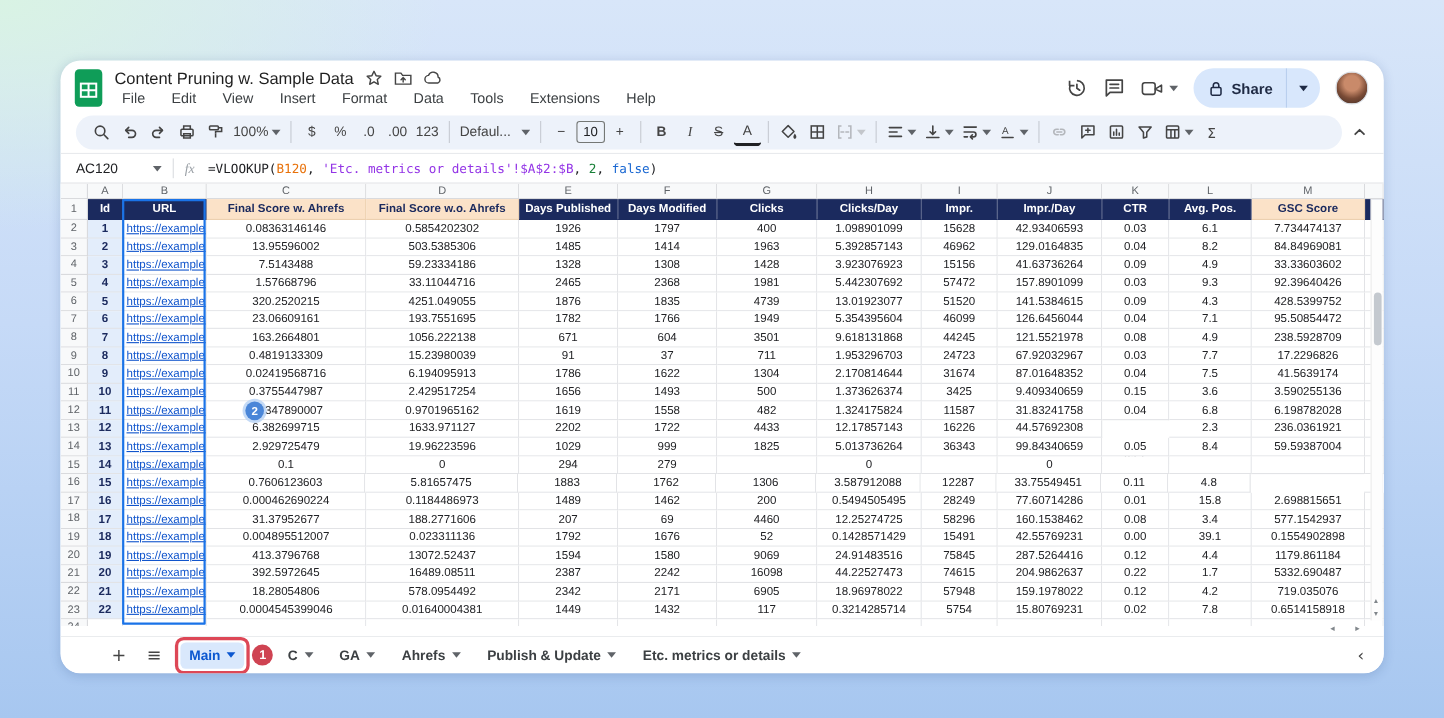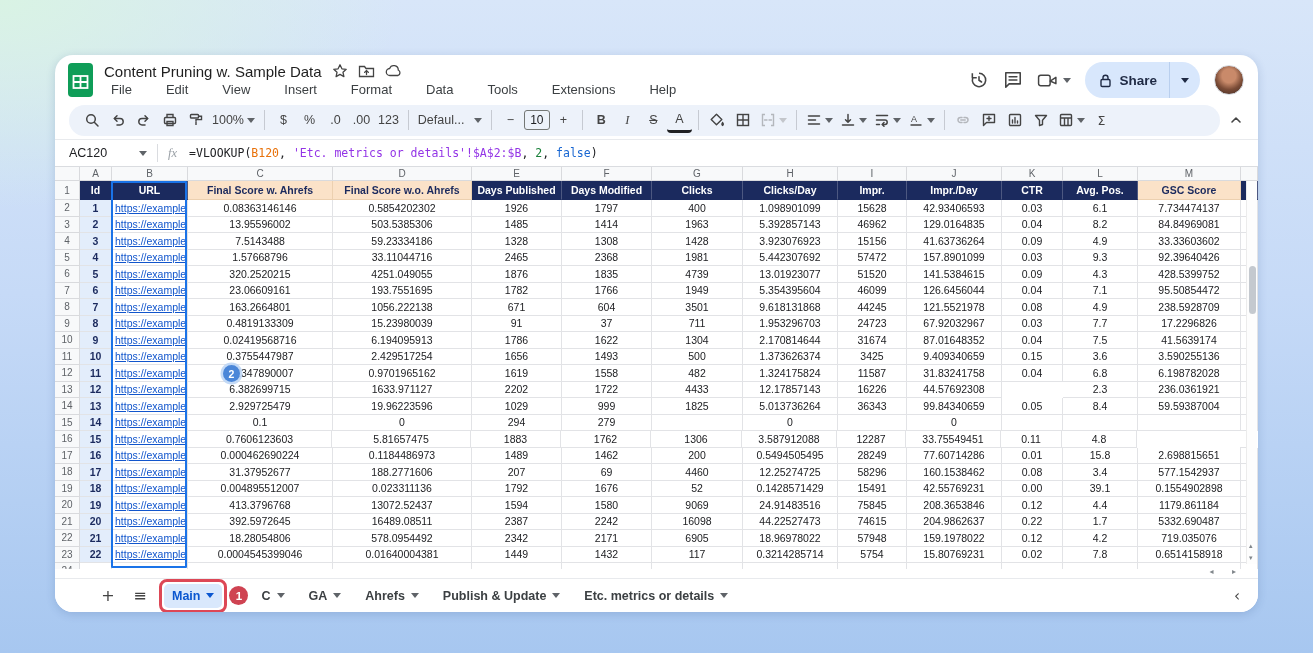--- a/index.html
+++ b/index.html
@@ -13,21 +13,21 @@
     background:#fff; border-radius:18px; box-shadow:0 2px 10px rgba(30,60,120,.18);
     display:flex; flex-direction:column; overflow:hidden; }
 
   
   .titlebar { height:46px; display:flex; align-items:center; padding:4px 14px 0 12px; flex:none; }
   .logo { width:27px; height:36px; margin-right:10px; flex:none; }
   .title-block { display:flex; flex-direction:column; justify-content:center; }
   .title-row { display:flex; align-items:center; gap:10px; }
   .doc-title { font-size:15px; color:#1f1f1f; }
   .title-ico { color:#444; display:flex; }
-  .menubar { display:flex; gap:20px; margin-top:1px; }
+  .menubar { display:flex; gap:10px; margin-top:1px; }
   .menu-item { font-size:13px; color:#3c4043; padding:1px 7px; border-radius:9px; cursor:default; }
   .hdr-right { margin-left:auto; display:flex; align-items:center; gap:14px; }
   .hdr-ico { display:flex; align-items:center; color:#444; }
   .share-pill { display:flex; align-items:center; height:36px; background:#d8e7fc;
     border-radius:18px; overflow:hidden; }
   .share-main { display:flex; align-items:center; gap:7px; padding:0 12px 0 14px;
     font-size:13.5px; font-weight:bold; color:#1f2a44; height:100%; border-right:1px solid #b9cfee; }
   .share-caret { padding:0 11px; height:100%; display:flex; align-items:center; }
   .avatar { width:30px; height:30px; border-radius:50%;
     background:radial-gradient(circle at 50% 35%, #c98a6a 0 30%, #7a4b36 60%, #3d2b25 100%);
@@ -727,21 +727,21 @@
           <div class="gcell cell-url" style="width: 76px; height: 16.5px;">
             <span>https://example.</span>
           </div>
           <div class="gcell " style="width: 145px; height: 16.5px;">413.3796768</div>
           <div class="gcell " style="width: 139px; height: 16.5px;">13072.52437</div>
           <div class="gcell " style="width: 90px; height: 16.5px;">1594</div>
           <div class="gcell " style="width: 90px; height: 16.5px;">1580</div>
           <div class="gcell " style="width: 91px; height: 16.5px;">9069</div>
           <div class="gcell " style="width: 95px; height: 16.5px;">24.91483516</div>
           <div class="gcell " style="width: 69px; height: 16.5px;">75845</div>
-          <div class="gcell " style="width: 95px; height: 16.5px;">208.3653846</div>
+          <div class="gcell " style="width: 95px; height: 16.5px;">287.5264416</div>
           <div class="gcell " style="width: 61px; height: 16.5px;">0.12</div>
           <div class="gcell " style="width: 75px; height: 16.5px;">4.4</div>
           <div class="gcell " style="width: 103px; height: 16.5px;">1179.861184</div>
           <div class="gcell " style="width: 17px; height: 16.5px;"></div>
         </div>
         <div class="grow" style="height: 16.5px;">
           <div class="gcell rownum" style="width: 25px; height: 16.5px;">21</div>
           <div class="gcell cell-id" style="width: 32px; height: 16.5px;">20</div>
           <div class="gcell cell-url" style="width: 76px; height: 16.5px;">
             <span>https://example.</span>

